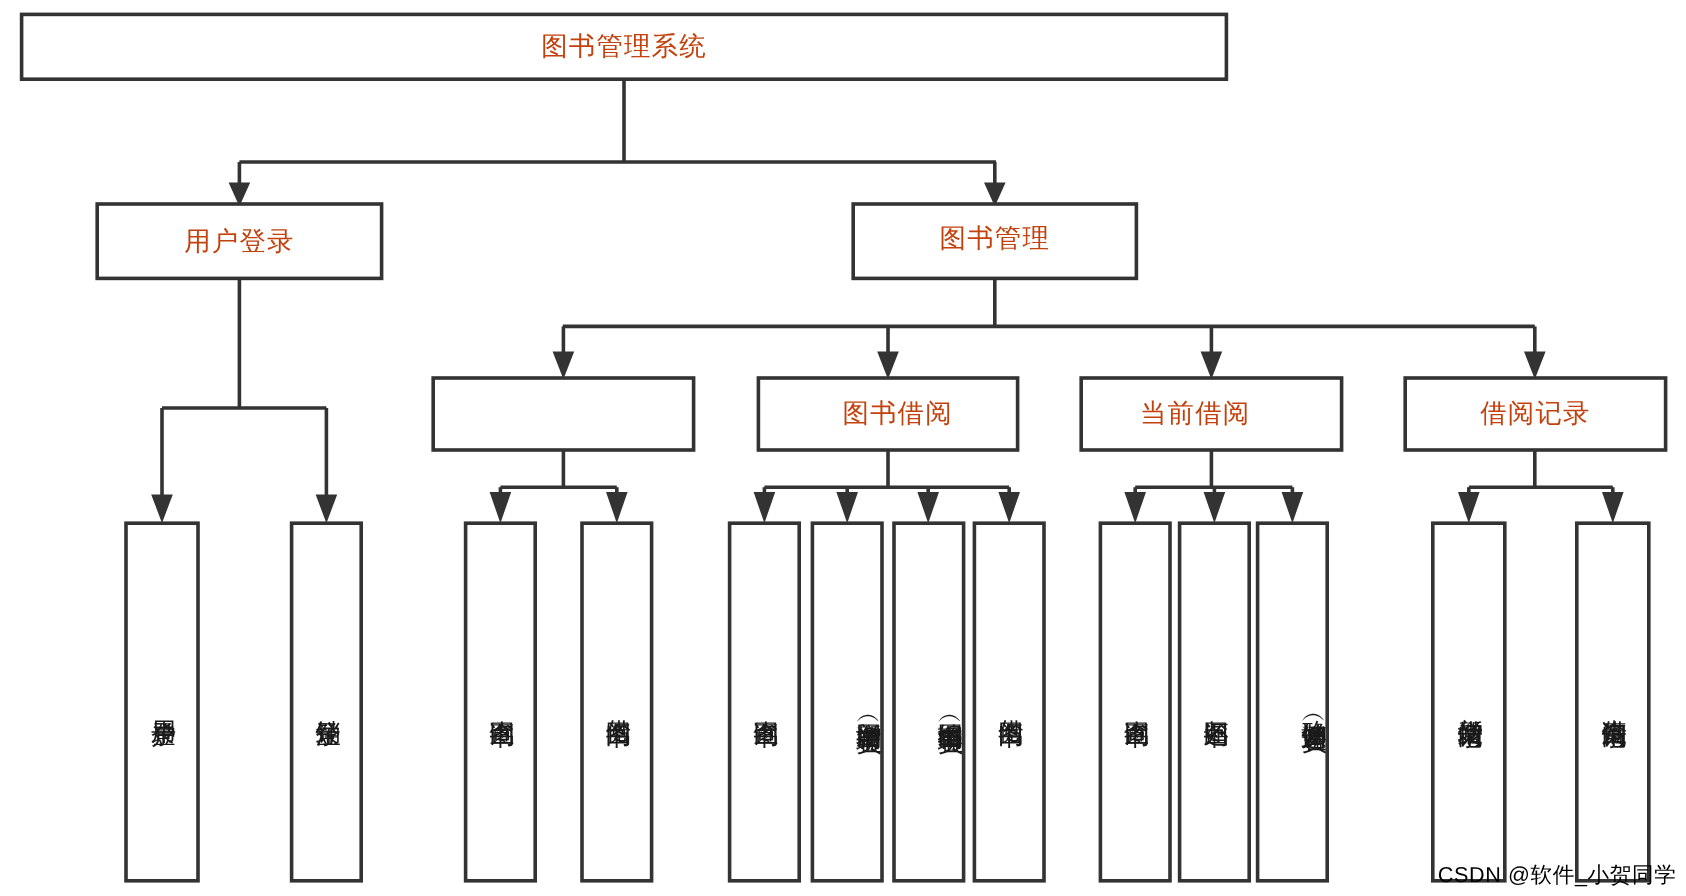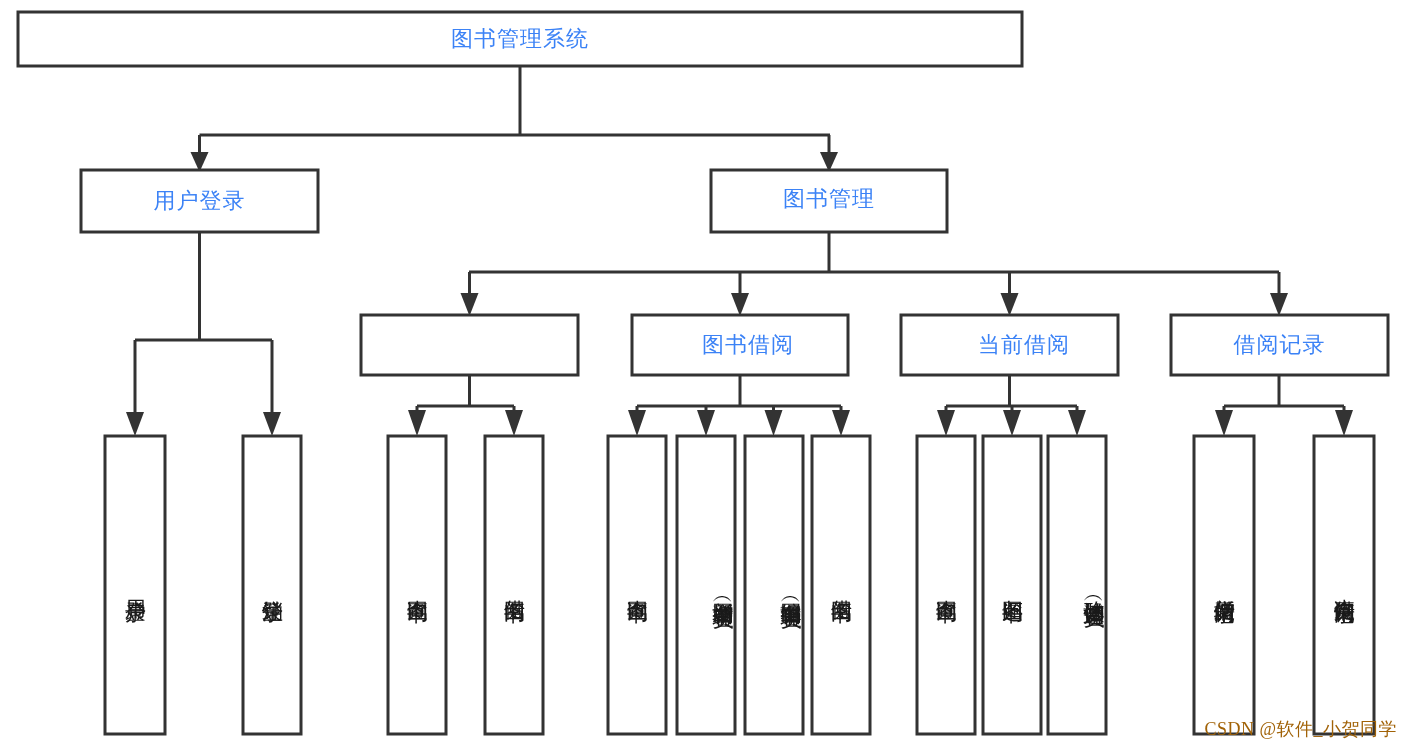--- a/index.html
+++ b/index.html
@@ -58,33 +58,33 @@
     pointer-events: none;
     user-select: none;
   }
   .hlabel-wrap {
     position: absolute;
     display: flex;
     align-items: center;
     justify-content: center;
     font-family: "Liberation Sans", "DejaVu Sans", sans-serif;
     font-size: 22px;
-    color: #3b82f6;
+    color: #c2410c;
     letter-spacing: 1px;
     white-space: nowrap;
     pointer-events: none;
     user-select: none;
   }
   .watermark {
     position: absolute;
     right: 8px;
     bottom: 6px;
-    font-family: Liberation Serif, serif;
+    font-family: Liberation Sans, sans-serif;
     font-size: 18px;
-    color: #a16207;
+    color: #000000;
     letter-spacing: 0.5px;
     white-space: nowrap;
     user-select: none;
   }
 </style>
 </head>
 <body>
 
 <div id="diagram-root">
 
@@ -179,21 +179,21 @@
       <rect class="node-rect" x="1314" y="436" width="60" height="298"></rect>
     </g>
   </svg>
 
   <div class="hlabel-wrap" style="left:18px; top:12px; width:1004px; height:54px;">图书管理系统</div>
 
   <div class="hlabel-wrap" style="left:81px; top:170px; width:237px; height:62px;">用户登录</div>
   <div class="hlabel-wrap" style="left:711px; top:170px; width:236px; height:58px;">图书管理</div>
 
   <div class="hlabel-wrap" style="left:632px; top:315px; width:232px; height:60px;">图书借阅</div>
-  <div class="hlabel-wrap" style="left:901px; top:315px; width:190px; height:60px;margin-left:28px;">当前借阅</div>
+  <div class="hlabel-wrap" style="left:901px; top:315px; width:190px; height:60px;">当前借阅</div>
   <div class="hlabel-wrap" style="left:1171px; top:315px; width:217px; height:60px;">借阅记录</div>
 
   <div class="vlabel-wrap" style="left:105px; top:436px; width:60px; height:298px;">用户登录</div>
   <div class="vlabel-wrap" style="left:243px; top:436px; width:58px; height:298px;">注销登录</div>
   <div class="vlabel-wrap" style="left:388px; top:436px; width:58px; height:298px;">查询图书</div>
   <div class="vlabel-wrap" style="left:485px; top:436px; width:58px; height:298px;">借阅图书</div>
   <div class="vlabel-wrap" style="left:608px; top:436px; width:58px; height:298px;">查询图书</div>
   <div class="vlabel-wrap" style="left:677px; top:436px; width:58px; height:298px; align-items:flex-start; padding-top:8px; box-sizing:border-box;">新增图书（管理员）</div>
   <div class="vlabel-wrap" style="left:745px; top:436px; width:58px; height:298px; align-items:flex-start; padding-top:8px; box-sizing:border-box;">编辑图书（管理员）</div>
   <div class="vlabel-wrap" style="left:812px; top:436px; width:58px; height:298px;">借阅图书</div>

